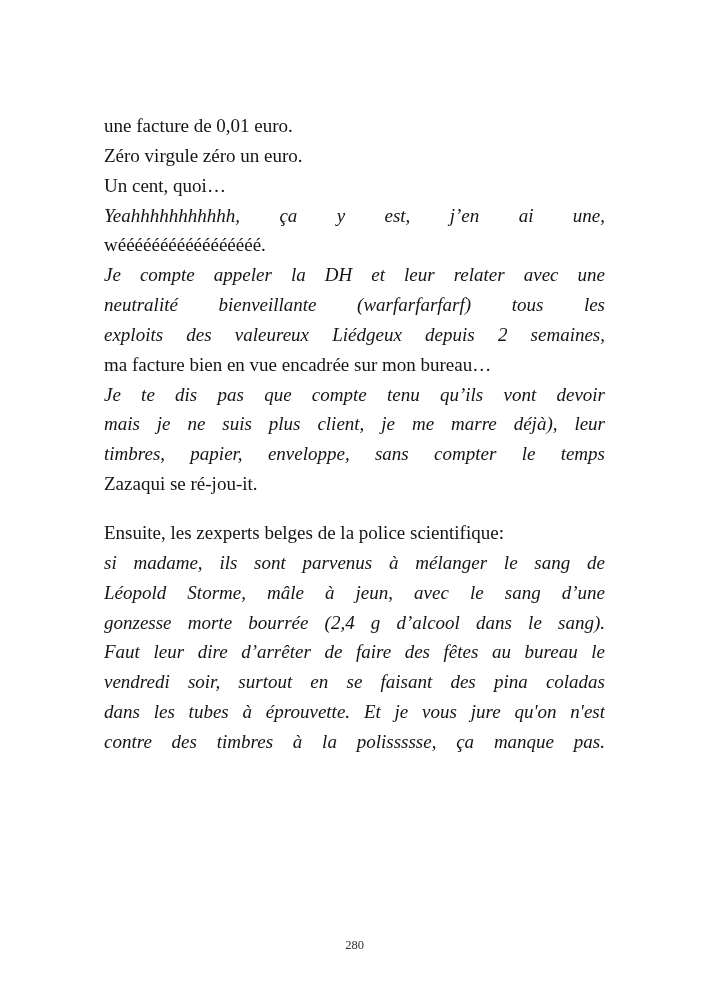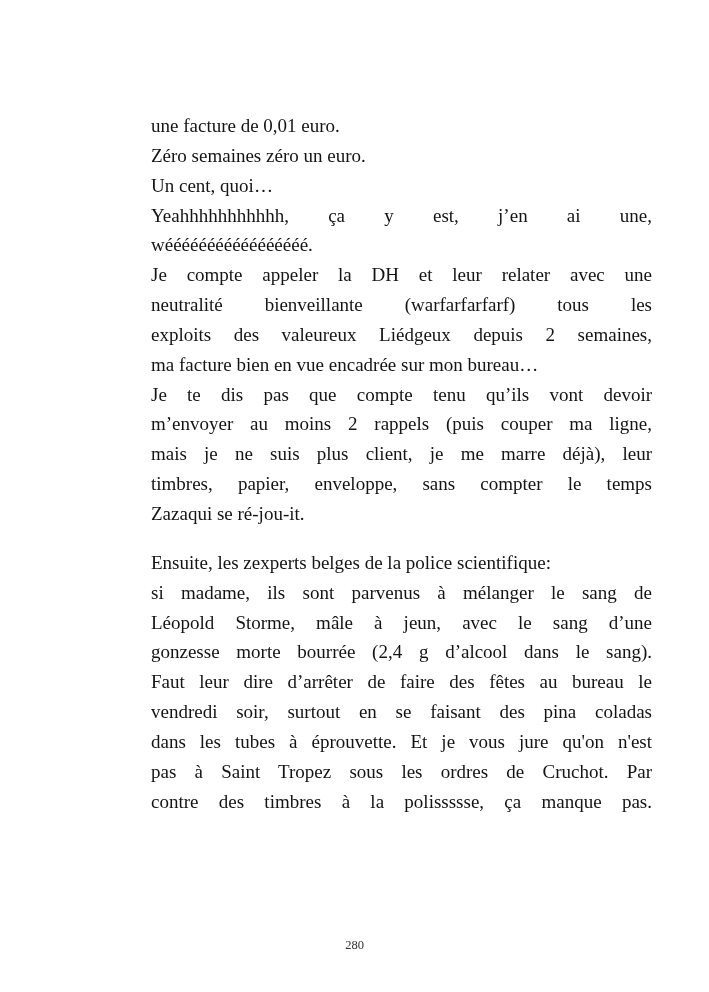--- a/index.html
+++ b/index.html
@@ -12,31 +12,31 @@
     font-family: "Liberation Serif", "DejaVu Serif", serif;
     color: #141414;
   }
   .text-block {
     position: absolute;
     left: 104px;
     top: 111px;
     width: 501px;
     font-size: 19px;
     line-height: 29.85px;
-    margin-left: 47px;
   }
   .line {
     height: 29.85px;
     overflow: hidden;
     text-align: left;
     white-space: normal;
   }
   .line.j {
     text-align: justify;
     text-align-last: justify;
+    font-style: italic;
   }
   .para-block + .para-block {
     margin-top: 19px;
   }
   .page-number {
     position: absolute;
     top: 938px;
     left: 0;
     width: 100%;
     text-align: center;
@@ -46,44 +46,42 @@
 </style>
 </head>
 <body>
 
 <div class="page">
 
   <div class="text-block">
 
     <div class="para-block">
       <div class="line">une facture de 0,01 euro.</div>
-      <div class="line">Zéro semaines zéro un euro.</div>
+      <div class="line">Zéro virgule zéro un euro.</div>
       <div class="line">Un cent, quoi…</div>
       <div class="line j">Yeahhhhhhhhhhh, ça y est, j’en ai une,</div>
       <div class="line">wééééééééééééééééé.</div>
       <div class="line j">Je compte appeler la DH et leur relater avec une</div>
       <div class="line j">neutralité bienveillante (warfarfarfarf) tous les</div>
       <div class="line j">exploits des valeureux Liédgeux depuis 2 semaines,</div>
       <div class="line">ma facture bien en vue encadrée sur mon bureau…</div>
       <div class="line j">Je te dis pas que compte tenu qu’ils vont devoir</div>
-      <div class="line j">m’envoyer au moins 2 rappels (puis couper ma ligne,</div>
       <div class="line j">mais je ne suis plus client, je me marre déjà), leur</div>
       <div class="line j">timbres, papier, enveloppe, sans compter le temps</div>
       <div class="line">Zazaqui se ré-jou-it.</div>
     </div>
 
     <div class="para-block">
       <div class="line">Ensuite, les zexperts belges de la police scientifique:</div>
       <div class="line j">si madame, ils sont parvenus à mélanger le sang de</div>
       <div class="line j">Léopold Storme, mâle à jeun, avec le sang d’une</div>
       <div class="line j">gonzesse morte bourrée (2,4 g d’alcool dans le sang).</div>
       <div class="line j">Faut leur dire d’arrêter de faire des fêtes au bureau le</div>
       <div class="line j">vendredi soir, surtout en se faisant des pina coladas</div>
       <div class="line j">dans les tubes à éprouvette. Et je vous jure qu'on n'est</div>
-      <div class="line j">pas à Saint Tropez sous les ordres de Cruchot. Par</div>
       <div class="line j">contre des timbres à la polissssse, ça manque pas.</div>
     </div>
 
   </div>
 
   <div class="page-number">280</div>
 
 </div>
 
 </body></html>

